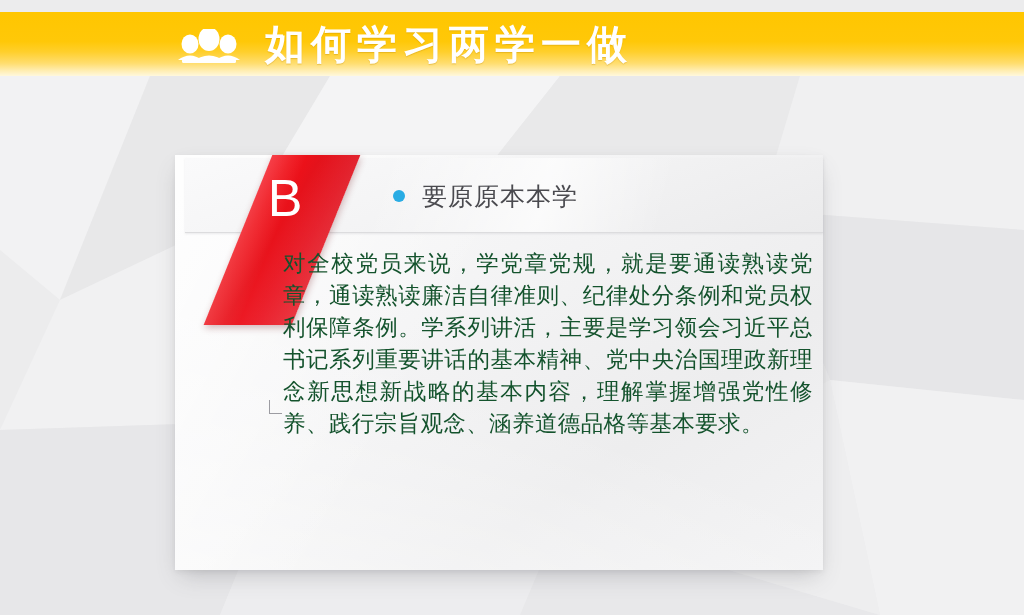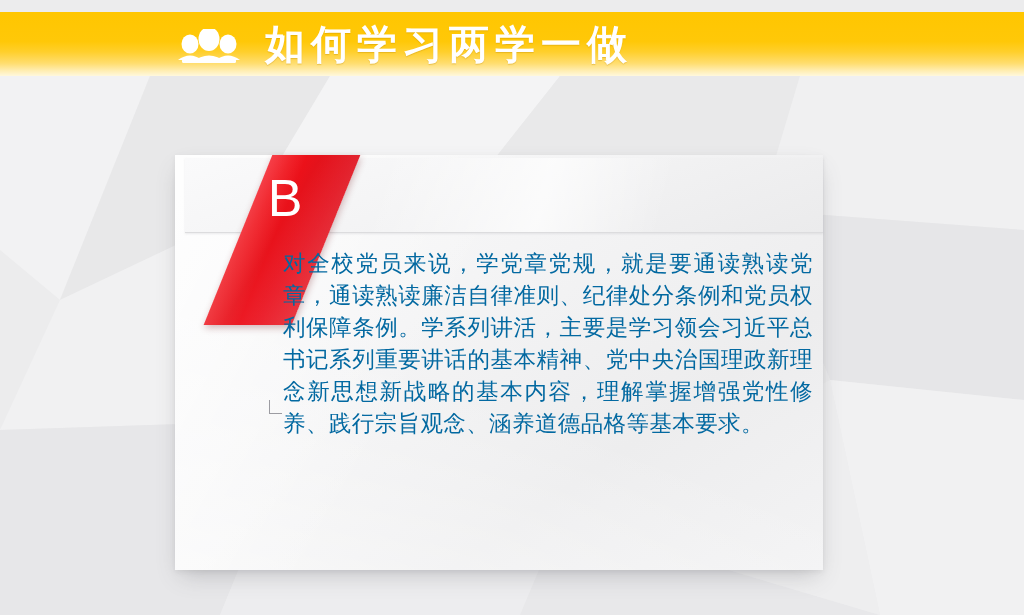--- a/index.html
+++ b/index.html
@@ -168,21 +168,21 @@
 
   
   .body-text {
     position: absolute;
     left: 283px;
     top: 248px;
     width: 530px;
     font-family: "Liberation Serif", serif;
     font-size: 22.5px;
     line-height: 32px;
-    color: #0369a1;
+    color: #14532d;
     letter-spacing: 0.4px;
     text-align: justify;
   }
   .body-text p {
     margin: 0;
   }
 
   
   .corner-handle {
     position: absolute;
@@ -237,20 +237,24 @@
     <div class="card-head">
       <div class="card-head-sheen"></div>
     </div>
   </div>
 
   <div class="badge">
     <div class="badge-gloss"></div>
   </div>
   <div class="badge-letter">B</div>
 
+  <div class="heading-row">
+    <span class="bullet-dot"></span>
+    <span class="heading-text">要原原本本学</span>
+  </div>
 
   <div class="body-text">
     <p>对全校党员来说，学党章党规，就是要通读熟读党章，通读熟读廉洁自律准则、纪律处分条例和党员权利保障条例。学系列讲活，主要是学习领会习近平总书记系列重要讲话的基本精神、党中央治国理政新理念新思想新战略的基本内容，理解掌握增强党性修养、践行宗旨观念、涵养道德品格等基本要求。</p>
   </div>
 
   <div class="corner-handle"></div>
 
 </div>
 
 </body></html>

